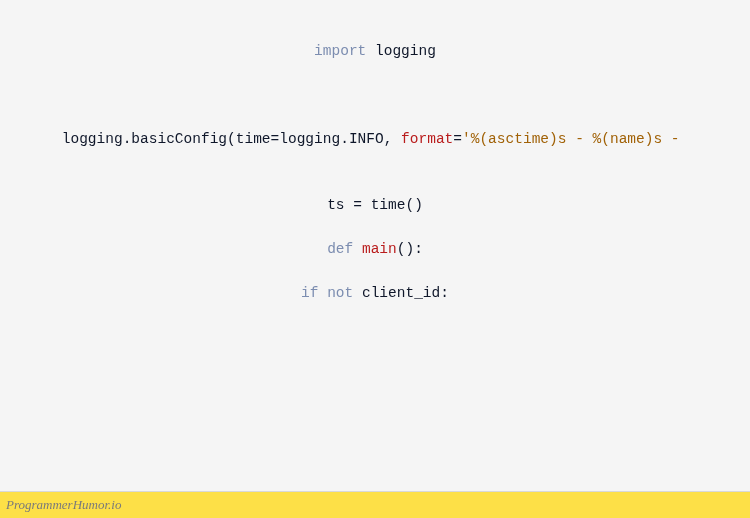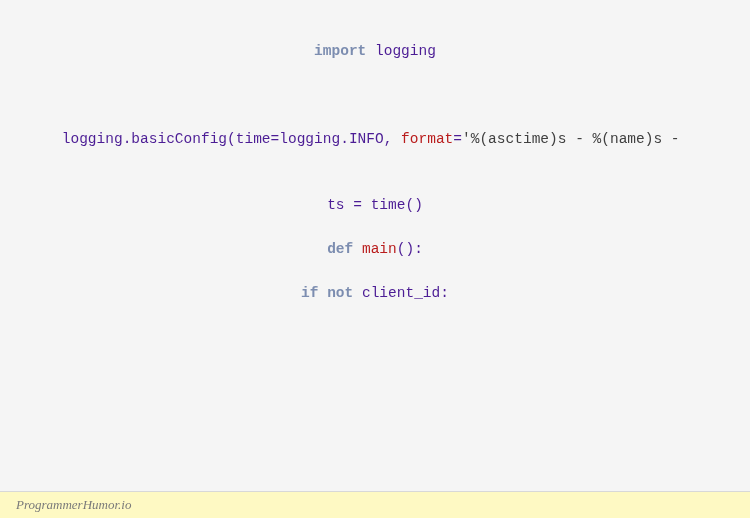--- a/index.html
+++ b/index.html
@@ -13,38 +13,38 @@
     line-height: 22px;
     overflow: hidden;
     position: relative;
   }
   .code-area {
     padding-top: 18px;
     text-align: center;
     white-space: pre;
     color: #6a6775;
   }
-  .kw   { color: #7c8db0; font-weight: bold; }   
-  .id   { color: #4c1d95; }   
+  .kw   { color: #7c8db0; }   
+  .id   { color: #0f172a; }   
   .fn   { color: #b91c1c; }   
-  .str  { color: #404040; }   
+  .str  { color: #a16207; }   
   .watermark {
     position: absolute;
     left: 0;
     bottom: 0;
     width: 100%;
     border-top: 1px solid #d8d8d8;
     font-family: Georgia, "Times New Roman", serif;
     font-style: italic;
     font-size: 13px;
     color: #7a7a7a;
-    padding: 2px 6px 2px 16px;
+    padding: 2px 6px 2px 6px;
     box-sizing: border-box;
     text-align: left;
-    background: #fef9c3;
+    background: #fde047;
     white-space: nowrap;
   }
   .line { display: block; }
 </style>
 </head>
 <body>
 
 <div class="code-area">
 <span class="line"><span class="kw">import</span><span class="id"> logging</span></span>
 <span class="line"></span>

